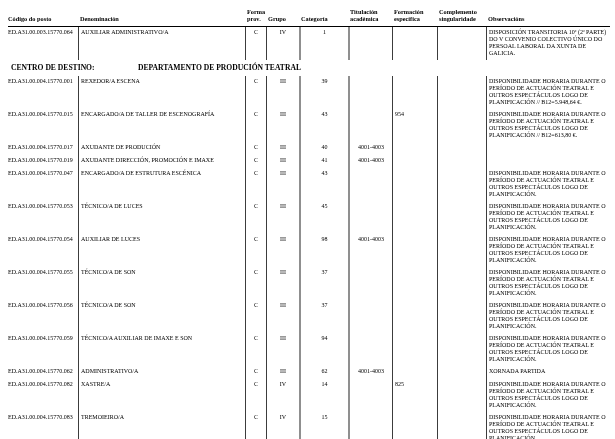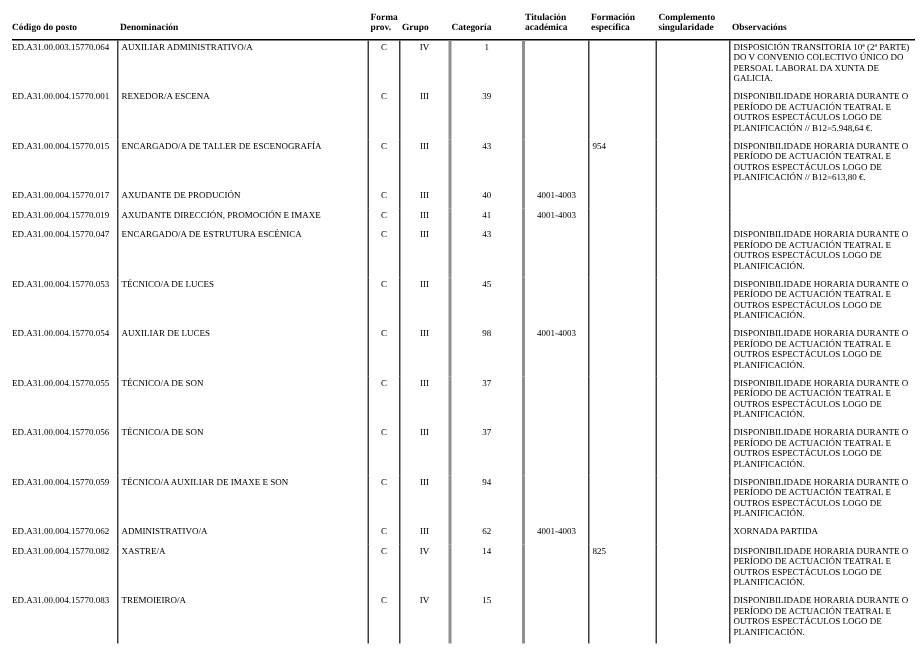--- a/index.html
+++ b/index.html
@@ -71,20 +71,24 @@
         <div class="c col-3">C</div>
         <div class="c col-4">IV</div>
         <div class="c col-5">1</div>
         <div class="c col-6"></div>
         <div class="c col-7"></div>
         <div class="c col-8"></div>
         <div class="c col-9">DISPOSICIÓN TRANSITORIA 10ª (2ª PARTE) DO V CONVENIO COLECTIVO ÚNICO DO PERSOAL LABORAL DA XUNTA DE GALICIA.</div>
       </div>
     </div>
 
+  <div class="section-row">
+    <span class="section-label">CENTRO DE DESTINO:</span>
+    <span class="section-title">DEPARTAMENTO DE PRODUCIÓN TEATRAL</span>
+  </div>
 
   <div class="tbody" id="tbody-main">
       <div class="grid-row">
         <div class="c col-1">ED.A31.00.004.15770.001</div>
         <div class="c col-2">REXEDOR/A ESCENA</div>
         <div class="c col-3">C</div>
         <div class="c col-4">III</div>
         <div class="c col-5">39</div>
         <div class="c col-6"></div>
         <div class="c col-7"></div>

